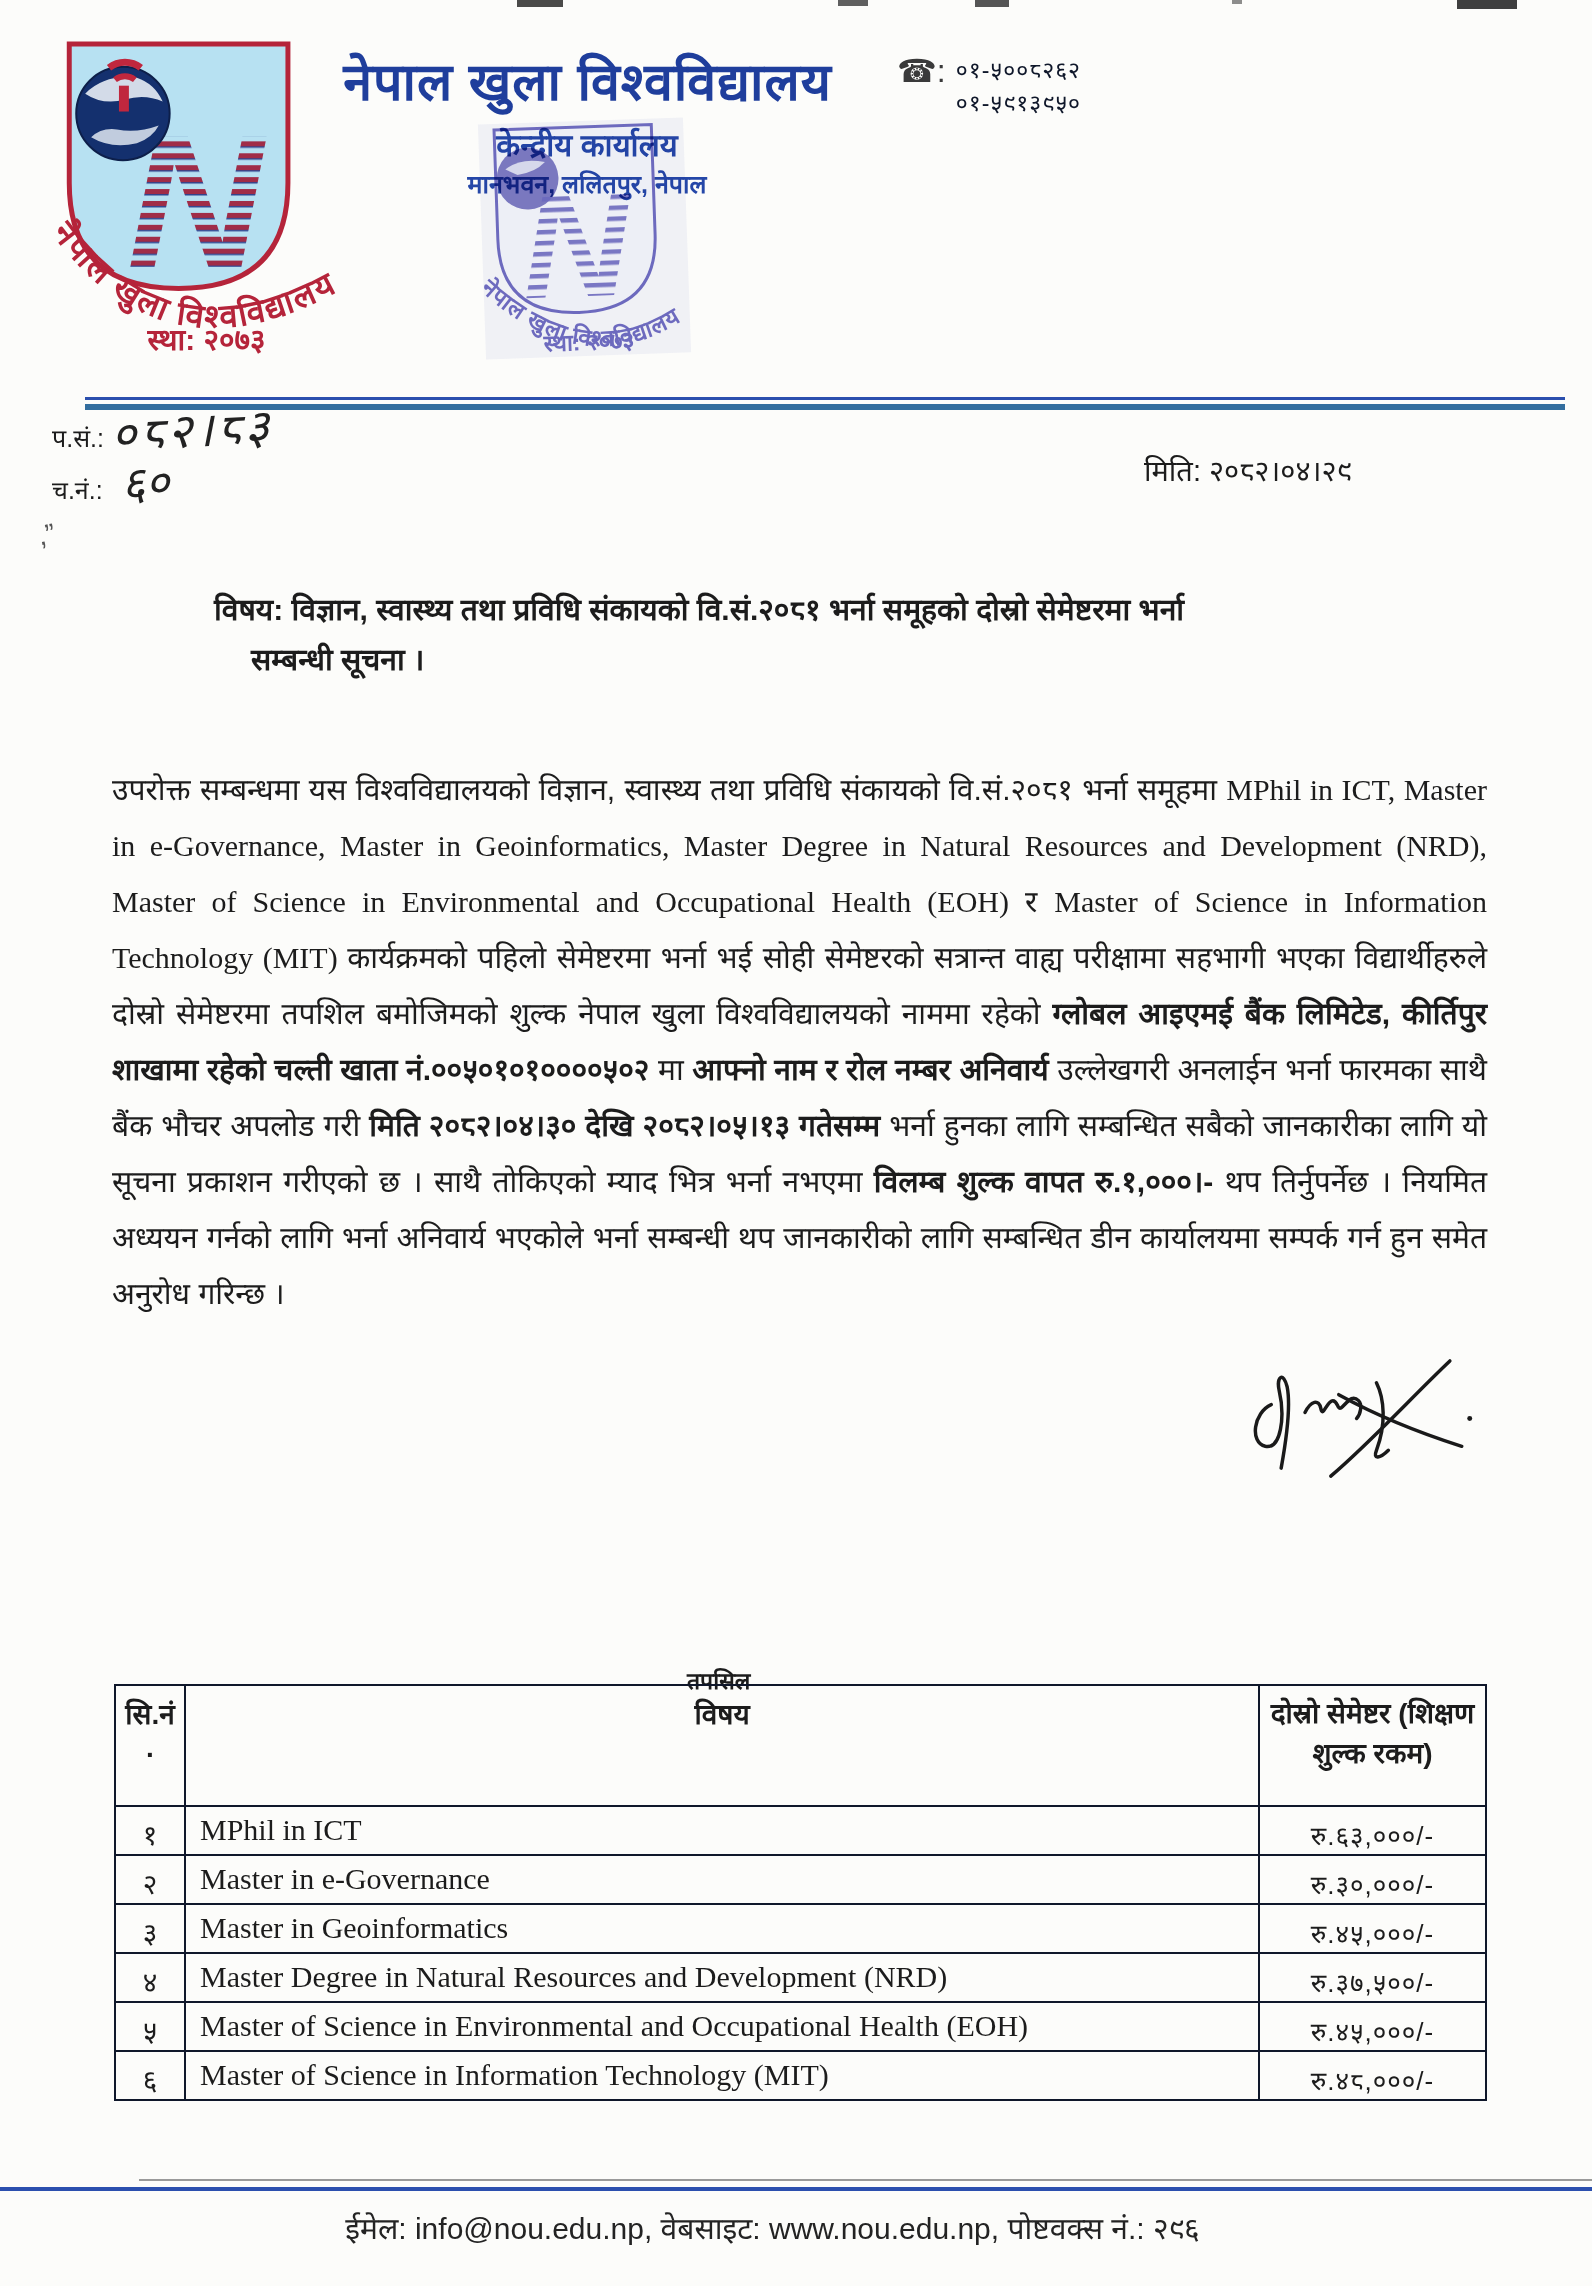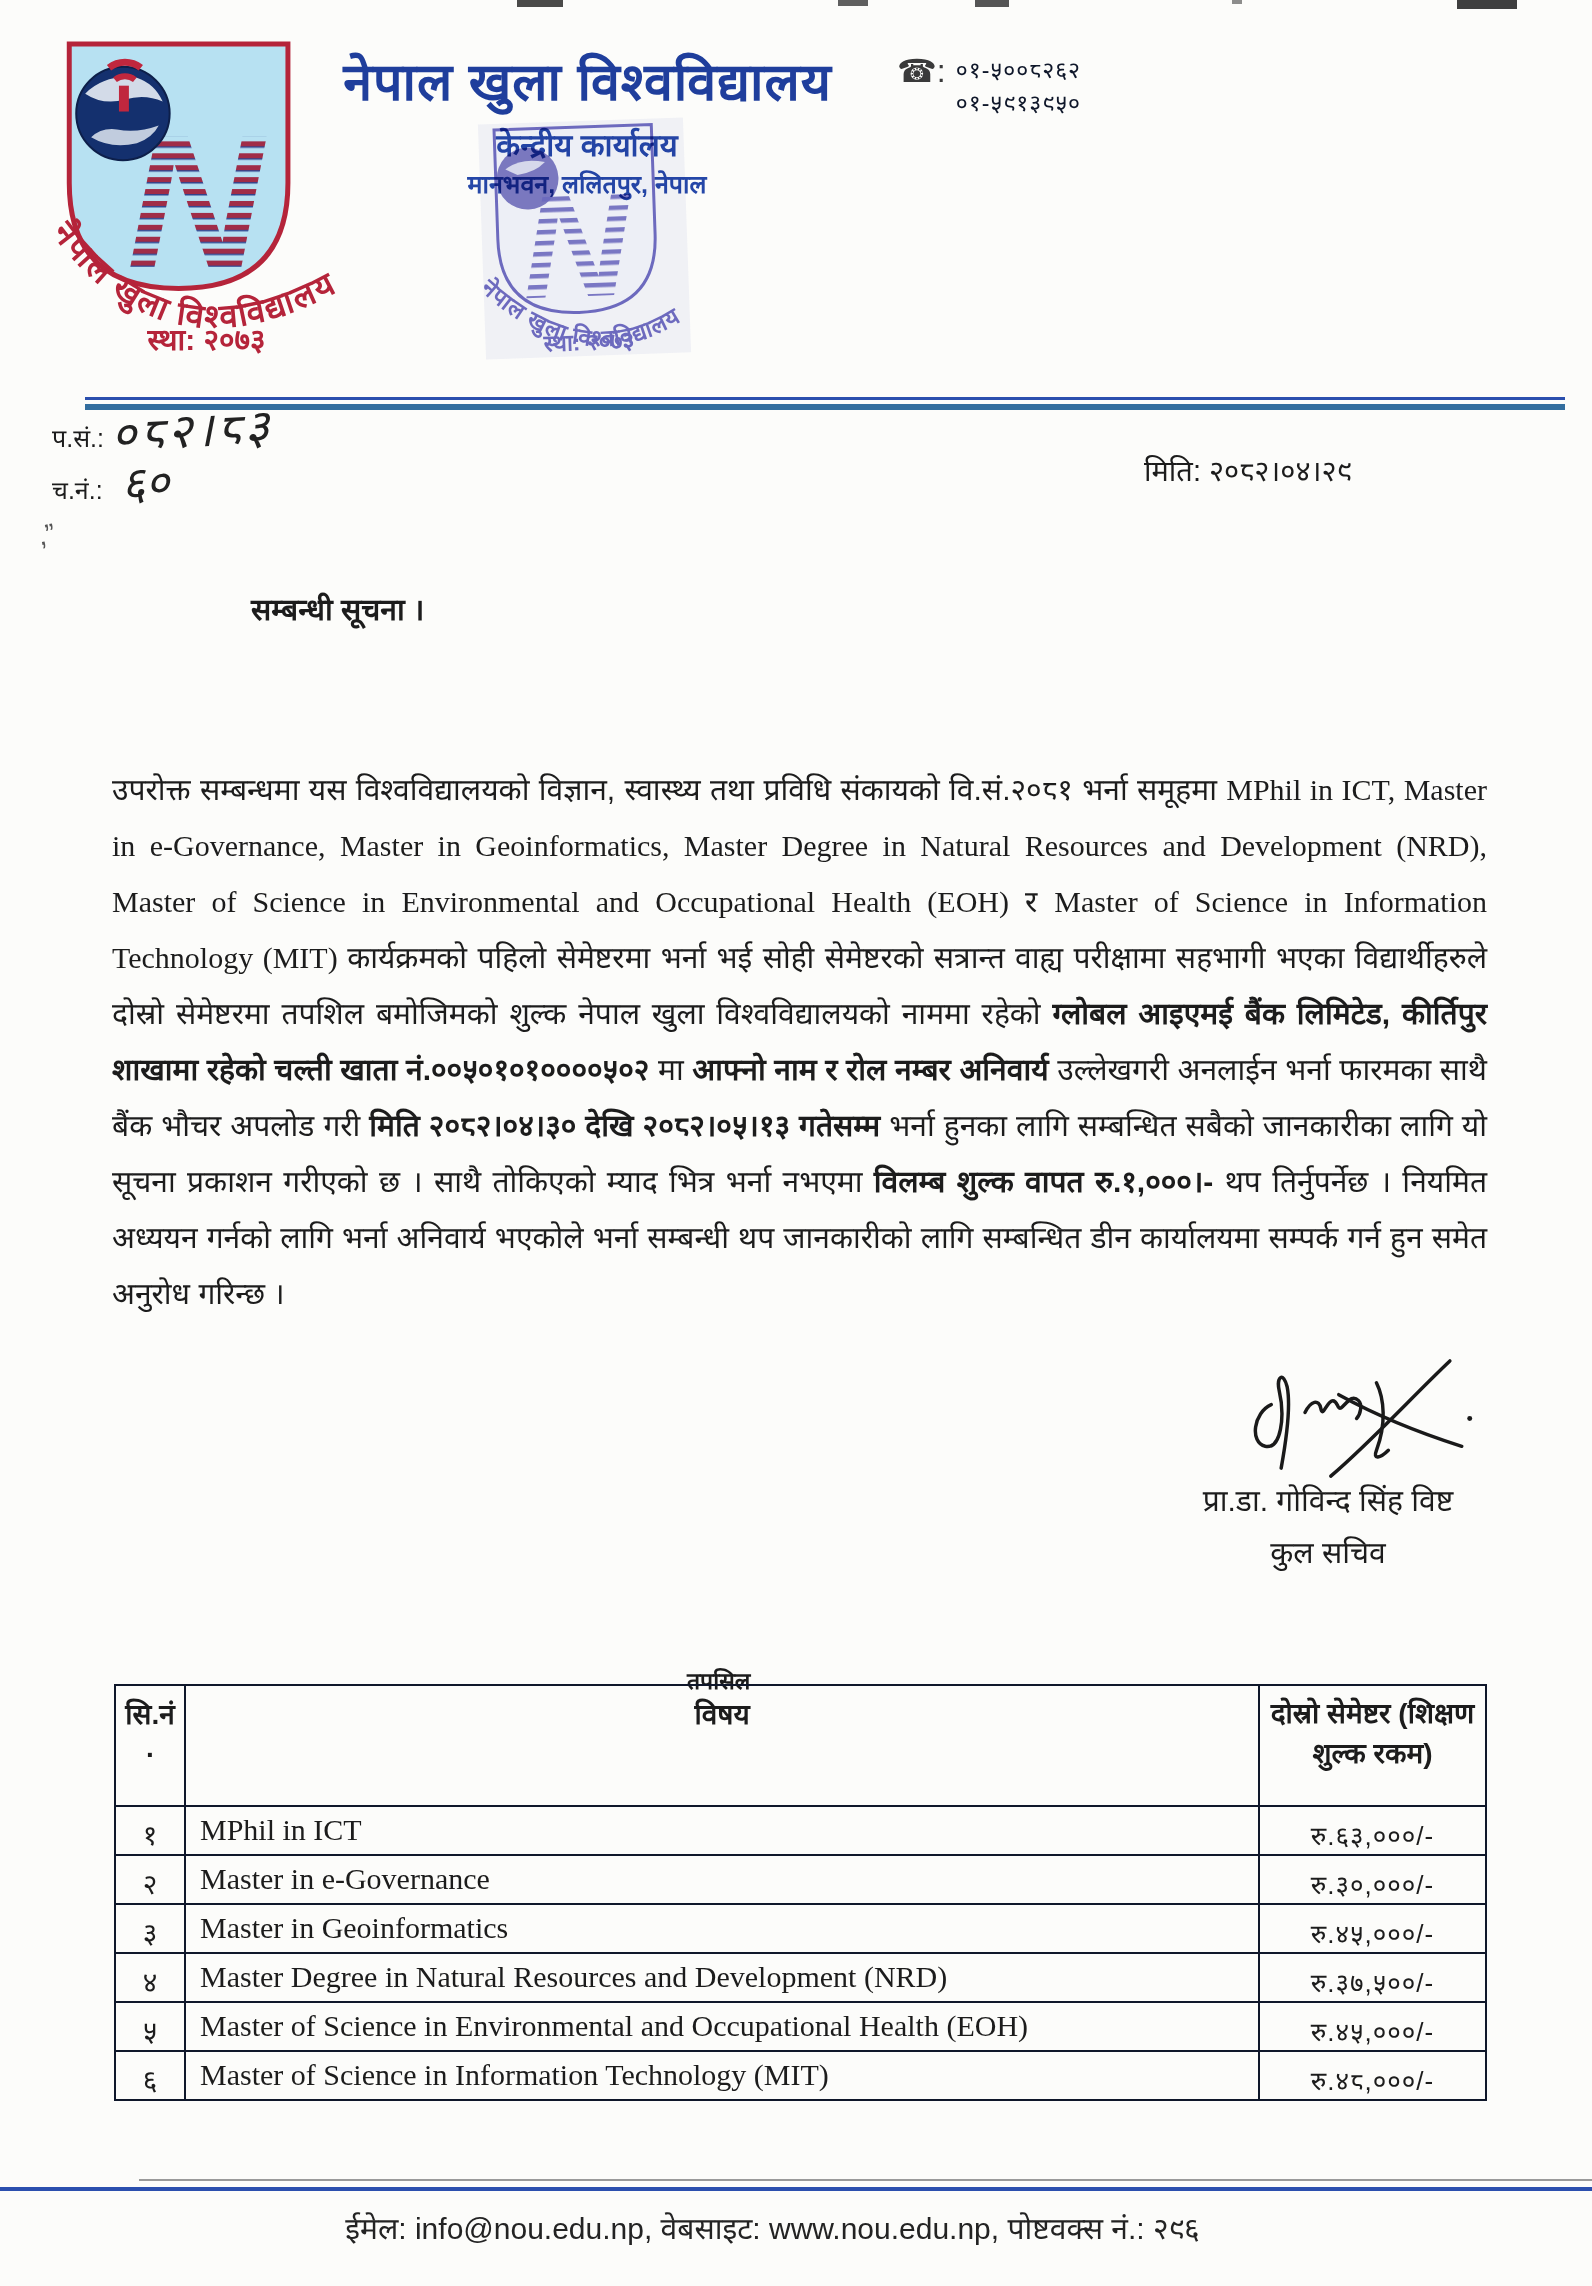--- a/index.html
+++ b/index.html
@@ -138,40 +138,37 @@
   <div class="abs rule1"></div>
   <div class="abs rule2"></div>
 
   <div class="abs ref-label">प.सं.:</div>
   <div class="abs ref-hand">०८२।८३</div>
   <div class="abs ch-label">च.नं.:</div>
   <div class="abs ch-hand">६०</div>
   <div class="abs date-line">मिति: २०८२।०४।२९</div>
 
   <div class="abs subject">
+    <div class="l1">विषय: विज्ञान, स्वास्थ्य तथा प्रविधि संकायको वि.सं.२०८१ भर्ना समूहको दोस्रो सेमेष्टरमा भर्ना</div>
     <div class="l2">सम्बन्धी सूचना ।</div>
   </div>
 
   <div class="abs body-par"><span class="seg ne">उपरोक्त सम्बन्धमा यस विश्वविद्यालयको विज्ञान, स्वास्थ्य तथा प्रविधि संकायको वि.सं.२०८१ भर्ना समूहमा </span><span class="seg en">MPhil in ICT, Master in e-Governance, Master in Geoinformatics, Master Degree in Natural Resources and Development (NRD),  Master of Science in Environmental and Occupational Health (EOH) </span><span class="seg ne">र </span><span class="seg en">Master of Science in Information Technology (MIT) </span><span class="seg ne">कार्यक्रमको पहिलो सेमेष्टरमा भर्ना भई सोही सेमेष्टरको सत्रान्त वाह्य परीक्षामा सहभागी भएका विद्यार्थीहरुले दोस्रो सेमेष्टरमा तपशिल बमोजिमको शुल्क नेपाल खुला विश्वविद्यालयको नाममा रहेको </span><span class="seg ne-bold">ग्लोबल आइएमई बैंक लिमिटेड, कीर्तिपुर शाखामा रहेको चल्ती खाता नं.००५०१०१००००५०२ </span><span class="seg ne">मा </span><span class="seg ne-bold">आफ्नो नाम र रोल नम्बर अनिवार्य </span><span class="seg ne">उल्लेखगरी अनलाईन भर्ना फारमका साथै बैंक भौचर अपलोड गरी </span><span class="seg ne-bold">मिति २०८२।०४।३० देखि २०८२।०५।१३ गतेसम्म </span><span class="seg ne">भर्ना हुनका लागि सम्बन्धित सबैको जानकारीका लागि यो सूचना प्रकाशन गरीएको छ । साथै तोकिएको म्याद भित्र भर्ना नभएमा </span><span class="seg ne-bold">विलम्ब शुल्क वापत रु.१,०००।- </span><span class="seg ne">थप तिर्नुपर्नेछ । नियमित अध्ययन गर्नको लागि भर्ना अनिवार्य भएकोले भर्ना सम्बन्धी थप जानकारीको लागि सम्बन्धित डीन कार्यालयमा सम्पर्क गर्न हुन समेत अनुरोध गरिन्छ ।</span></div>
 
   <svg class="abs sig-svg" width="299" height="129" viewBox="0 0 300 130">
     <g stroke="#1a1a1a" stroke-width="3.5" fill="none" stroke-linecap="round">
       <path d="M52,50 C34,58 30,88 46,92 C62,95 66,62 60,36 C57,22 64,16 68,32 C72,52 66,92 62,114"></path>
       <path d="M86,58 C92,46 100,44 102,54 C104,64 108,46 114,46 C120,46 118,58 124,52 C130,46 134,40 140,46 C144,50 142,60 138,64"></path>
       <path d="M158,28 C166,44 168,70 158,96 C154,106 162,104 170,96"></path>
       <path d="M232,6 C196,40 150,90 112,122"></path>
       <path d="M120,40 C160,62 200,78 244,92"></path>
       <circle cx="252" cy="64" r="2.5" fill="#1a1a1a" stroke="none"></circle>
     </g>
   </svg>
 
-  <div class="abs sig-block">
-    <div>प्रा.डा. गोविन्द सिंह विष्ट</div>
-    <div>कुल सचिव</div>
-  </div>
 
   <div class="abs tapsil">तपसिल</div>
 
   <table class="fees">
     <colgroup>
         <col style="width:70px">
         <col>
         <col style="width:227px">
       </colgroup>
     <tbody>

